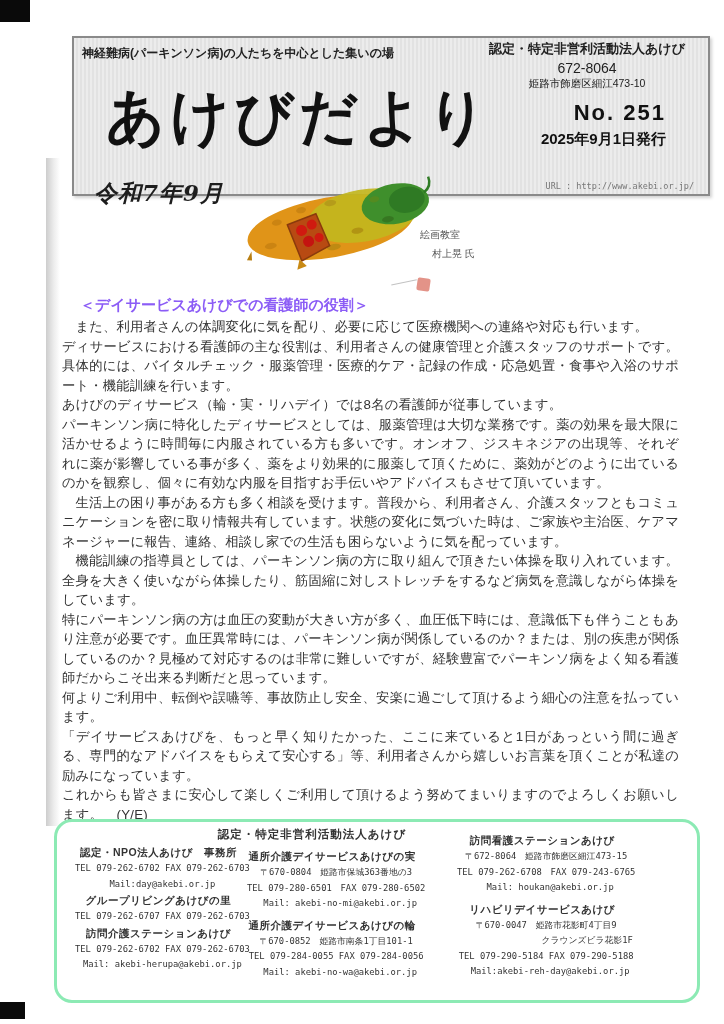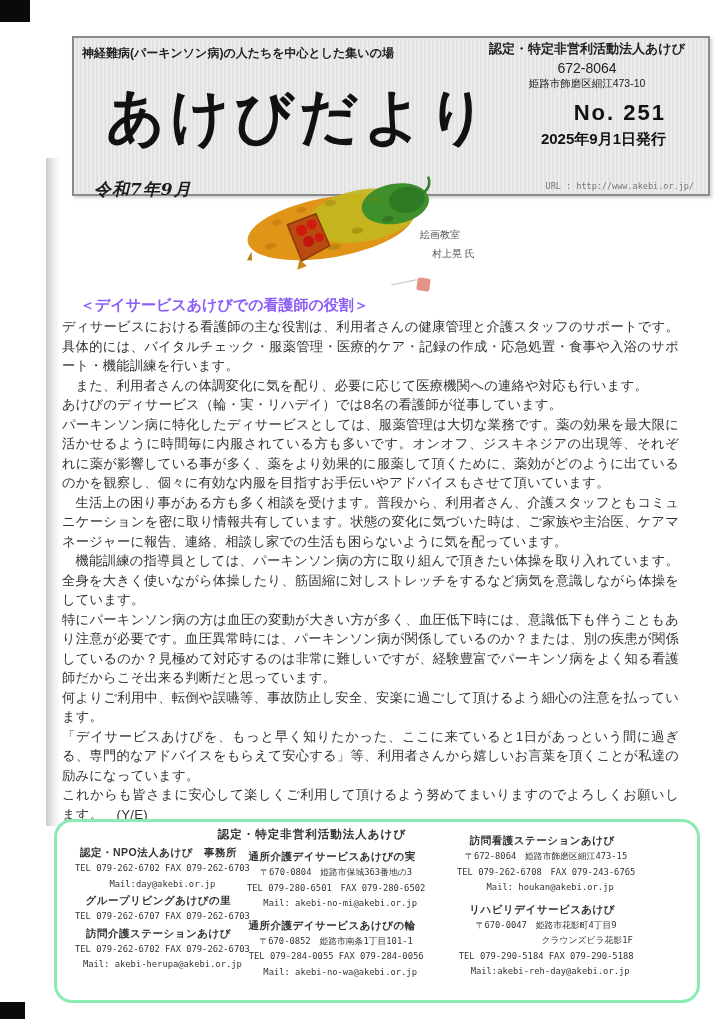--- a/index.html
+++ b/index.html
@@ -27,21 +27,21 @@
   .issue-no{font-size:22px;font-weight:900;letter-spacing:2px;}
   .issue-date{font-size:15px;font-weight:bold;margin-top:4px;white-space:nowrap;}
   .mast-url{position:absolute;right:14px;bottom:3px;font-size:8.5px;color:#777;
             font-family:"DejaVu Sans Mono","Liberation Mono",monospace;}
 
   
   .fold-shadow{position:absolute;left:46px;top:158px;width:14px;height:668px;
                background:linear-gradient(90deg,#cdcdcd,#ececec 55%,rgba(255,255,255,0));}
 
   .dateline{position:absolute;left:94px;top:178px;font-family:"DejaVu Serif","Liberation Serif",serif;
-            font-size:17px;font-weight:bold;font-style:italic;color:#1d1d1d;letter-spacing:1px;}
+            font-size:23px;font-weight:bold;font-style:italic;color:#1d1d1d;letter-spacing:1px;}
 
   
   .artwork{position:absolute;left:238px;top:172px;width:205px;height:105px;}
   .art-caption{position:absolute;left:420px;top:225px;font-size:10px;color:#555;line-height:19px;}
   .art-caption .artist{padding-left:12px;}
   .scribble{position:absolute;left:390px;top:272px;width:26px;height:10px;
             border-bottom:1px solid rgba(120,120,120,0.45);transform:rotate(-12deg);}
   .seal{position:absolute;left:417px;top:278px;width:13px;height:13px;border-radius:2px;
         background:#cc3a26;opacity:0.55;transform:rotate(8deg);}
 
@@ -122,22 +122,22 @@
 
   <div class="art-caption">
     <div>絵画教室</div>
     <div class="artist">村上晃 氏</div>
   </div>
   <div class="scribble"></div>
   <div class="seal"></div>
 
   <div class="article">
     <h2>＜デイサービスあけびでの看護師の役割＞</h2>
+    <p>　また、利用者さんの体調変化に気を配り、必要に応じて医療機関への連絡や対応も行います。</p>
     <p>ディサービスにおける看護師の主な役割は、利用者さんの健康管理と介護スタッフのサポートです。具体的には、バイタルチェック・服薬管理・医療的ケア・記録の作成・応急処置・食事や入浴のサポート・機能訓練を行います。</p>
-    <p>　また、利用者さんの体調変化に気を配り、必要に応じて医療機関への連絡や対応も行います。</p>
     <p>あけびのディサービス（輪・実・リハデイ）では8名の看護師が従事しています。</p>
     <p>パーキンソン病に特化したディサービスとしては、服薬管理は大切な業務です。薬の効果を最大限に活かせるように時間毎に内服されている方も多いです。オンオフ、ジスキネジアの出現等、それぞれに薬が影響している事が多く、薬をより効果的に服薬して頂くために、薬効がどのように出ているのかを観察し、個々に有効な内服を目指すお手伝いやアドバイスもさせて頂いています。</p>
     <p>　生活上の困り事がある方も多く相談を受けます。普段から、利用者さん、介護スタッフともコミュニケーションを密に取り情報共有しています。状態の変化に気づいた時は、ご家族や主治医、ケアマネージャーに報告、連絡、相談し家での生活も困らないように気を配っています。</p>
     <p>　機能訓練の指導員としては、パーキンソン病の方に取り組んで頂きたい体操を取り入れています。全身を大きく使いながら体操したり、筋固縮に対しストレッチをするなど病気を意識しながら体操をしています。</p>
     <p>特にパーキンソン病の方は血圧の変動が大きい方が多く、血圧低下時には、意識低下も伴うこともあり注意が必要です。血圧異常時には、パーキンソン病が関係しているのか？または、別の疾患が関係しているのか？見極めて対応するのは非常に難しいですが、経験豊富でパーキンソ病をよく知る看護師だからこそ出来る判断だと思っています。</p>
     <p>何よりご利用中、転倒や誤嚥等、事故防止し安全、安楽に過ごして頂けるよう細心の注意を払っています。</p>
     <p>「デイサービスあけびを、もっと早く知りたかった、ここに来ていると1日があっという間に過ぎる、専門的なアドバイスをもらえて安心する」等、利用者さんから嬉しいお言葉を頂くことが私達の励みになっています。</p>
     <p>これからも皆さまに安心して楽しくご利用して頂けるよう努めてまいりますのでよろしくお願いします。　(Y/E)</p>
   </div>
 

